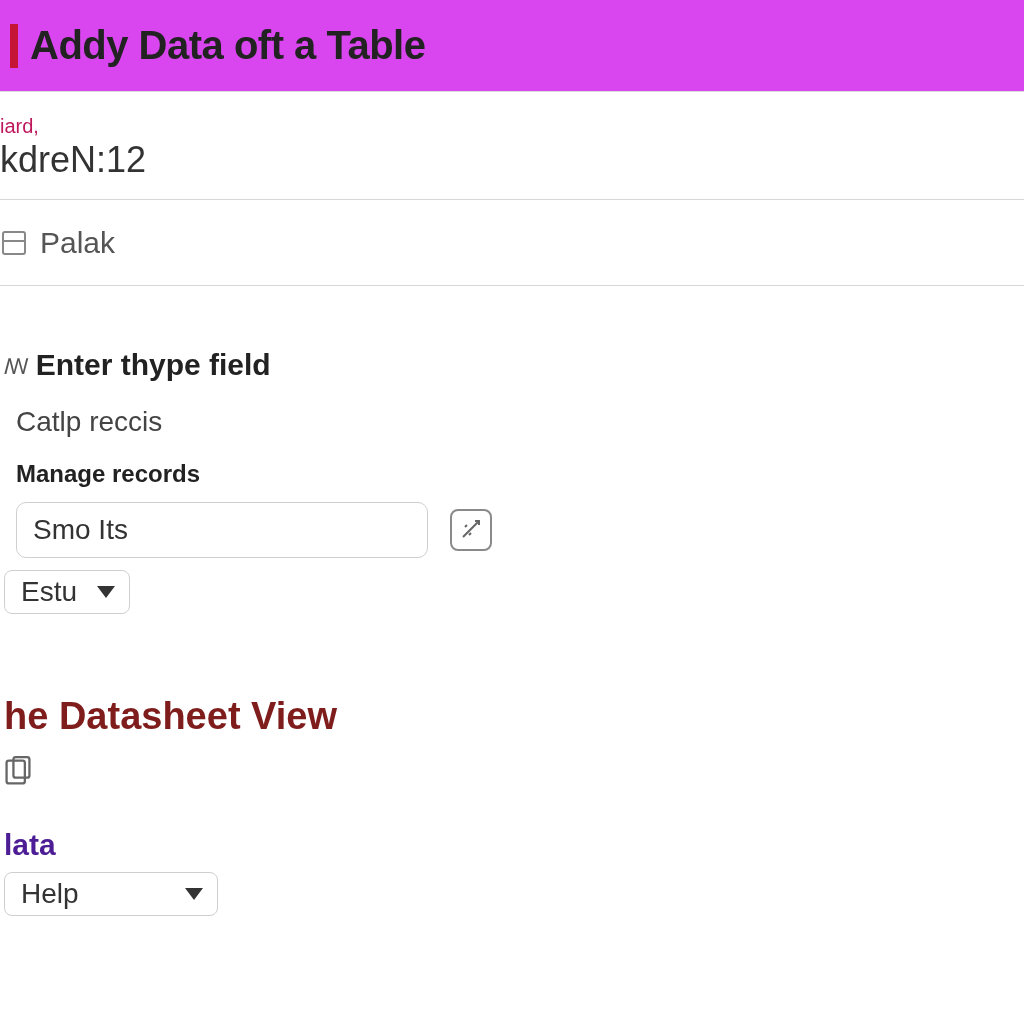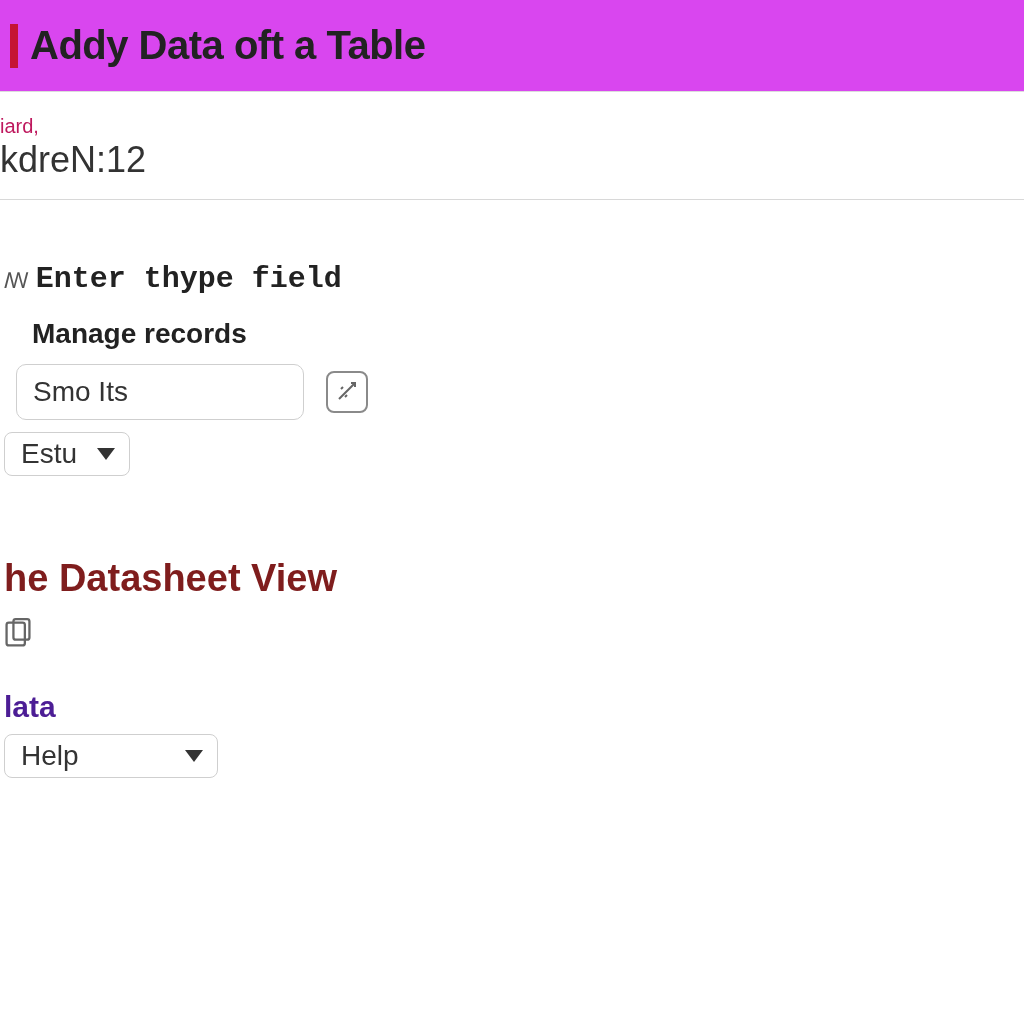--- a/index.html
+++ b/index.html
@@ -63,37 +63,37 @@
   .section { padding: 0 0 0 4px; }
 
   .enter-row {
     display: flex; align-items: center; gap: 8px;
     margin-top: 62px;
   }
   .enter-row .wand-mini {
     font-size: 22px; color: #555; letter-spacing: -1px;
   }
   .enter-row .enter-label {
-    font-size: 30px; font-weight: 600; color: #222; font-family: Liberation Mono, monospace;
+    font-size: 30px; font-weight: 600; color: #222;
   }
 
   .subtext {
     font-size: 28px; color: #444; margin: 24px 0 0 12px;
   }
   .manage-label {
-    font-size: 28px; font-weight: 600; color: #222;
-    margin: 22px 0 0 28px;
+    font-size: 24px; font-weight: 600; color: #222;
+    margin: 22px 0 0 12px;
   }
 
   .inputrow {
     display: flex; align-items: center; gap: 22px;
     margin: 14px 0 0 12px;
   }
   .textinput {
-    width: 288px; height: 56px;
+    width: 412px; height: 56px;
     border: 1.5px solid #cfcfcf; border-radius: 10px;
     font-size: 28px; color: #333;
     padding: 0 16px; background: #fff;
     outline: none;
   }
   .wand-btn {
     width: 42px; height: 42px;
     border: 2px solid #8a8a8a; border-radius: 8px;
     background: #fff; display: flex; align-items: center; justify-content: center;
     cursor: pointer;
@@ -144,27 +144,32 @@
   <div class="title">Addy Data oft a Table</div>
 </div>
 
 <div class="content">
 
   <div class="meta">
     <div class="l1">iard,</div>
     <div class="l2">kdreN:12</div>
   </div>
 
+  <div class="objrow">
+    <span class="table-icon"></span>
+    <span class="objname">Palak</span>
+  </div>
 
   <div class="section">
     <div class="enter-row">
       <span class="wand-mini">ꟿ</span>
       <span class="enter-label">Enter thype field</span>
     </div>
 
+    <div class="subtext">Catlp reccis</div>
     <div class="manage-label">Manage records</div>
 
     <div class="inputrow">
       <input class="textinput" type="text" value="Smo Its" style="">
       <button class="wand-btn">
         <span>
           <svg viewBox="0 0 24 24">
               <path d="M4 20 L20 4 M16 4 L20 4 L20 8 M6 10 L8 8 M10 18 L12 16"></path>
             </svg>
         </span>

